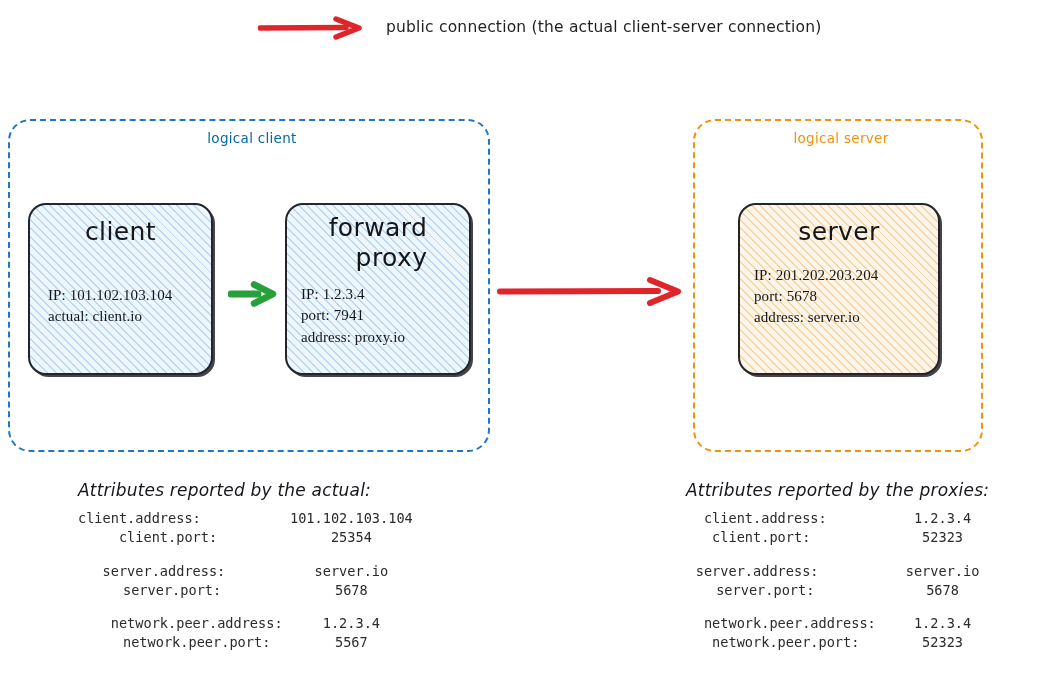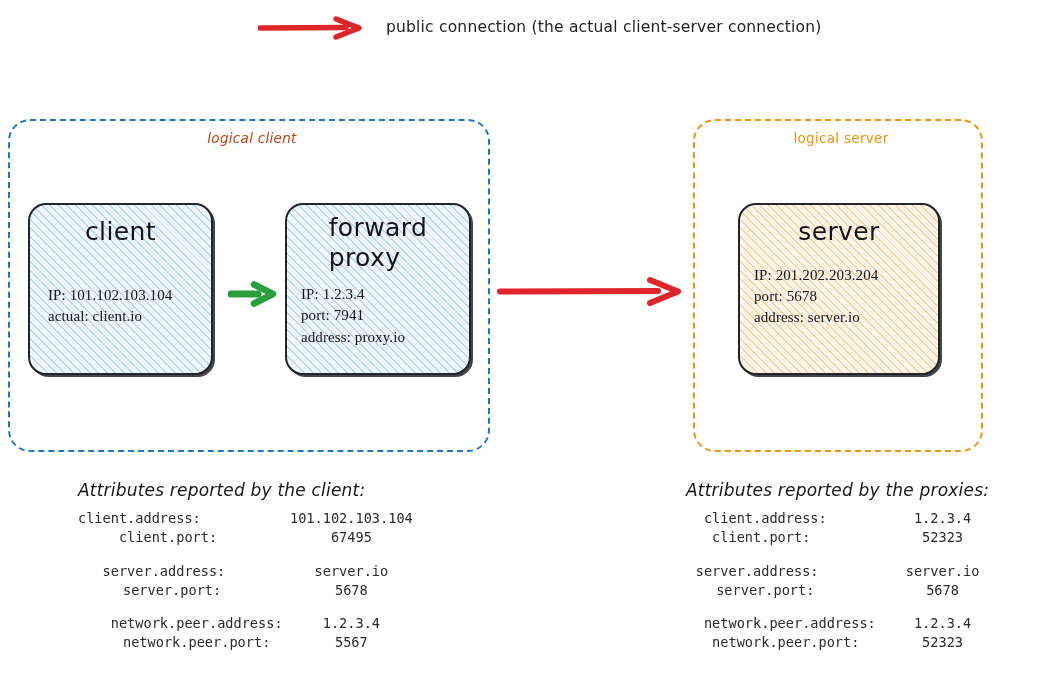--- a/index.html
+++ b/index.html
@@ -33,21 +33,21 @@
   .group-client { border-color: #1f77c4; }
   .group-server { border-color: #f0920a; }
   .group-label {
     position: absolute;
     font-family: "DejaVu Sans", sans-serif;
     font-size: 13.5px;
     white-space: nowrap;
     transform: translateX(-50%);
     letter-spacing: 0.3px;
   }
-  .group-label.client { color: #c2410c; font-style: italic; }
+  .group-label.client { color: #0369a1; }
   .group-label.server { color: #f0920a; }
 
   
   .node {
     position: absolute;
     border: 2px solid #23252a;
     border-radius: 18px;
     box-shadow: 2.5px 2.5px 0 -0.5px rgba(35,37,42,0.85);
     overflow: hidden;
   }
@@ -72,21 +72,21 @@
   .node-inner {
     position: relative;
     width: 100%; height: 100%;
     display: flex; flex-direction: column;
     align-items: center;
   }
   .node-title {
     font-family: "DejaVu Sans", sans-serif;
     font-size: 25px;
     color: #14161a;
-    text-align: left;
+    text-align: right;
     line-height: 1.18;
     letter-spacing: 0.4px;
     white-space: pre-line;
   }
   .node-attrs {
     font-family: Liberation Serif, serif;
     font-size: 15px;
     color: #14161a;
     line-height: 1.42;
     align-self: flex-start;
@@ -177,30 +177,30 @@
 address: server.io</div>
     </div>
   </div>
 
   <svg class="conn" style="left:496px; top:272px;" width="188" height="40" viewBox="0 0 188 40">
     <path d="M4 19.5 L162 19" stroke="#e0252a" stroke-width="6" stroke-linecap="round" fill="none"></path>
     <path d="M154 8 L182 19.5 L154 31" stroke="#e0252a" stroke-width="6" stroke-linecap="round" stroke-linejoin="round" fill="none"></path>
   </svg>
 
   <div class="attr-block left-tbl" style="left:78px; top:480px;">
-    <div class="attr-heading">Attributes reported by the client:</div>
+    <div class="attr-heading">Attributes reported by the actual:</div>
 
     <div class="attr-group">
       <div class="attr-row">
         <span class="attr-key">client.address:</span>
         <span class="attr-val">101.102.103.104</span>
       </div>
       <div class="attr-row">
         <span class="attr-key">client.port:</span>
-        <span class="attr-val">67495</span>
+        <span class="attr-val">25354</span>
       </div>
     </div>
 
     <div class="attr-group">
       <div class="attr-row">
         <span class="attr-key">server.address:</span>
         <span class="attr-val">server.io</span>
       </div>
       <div class="attr-row">
         <span class="attr-key">server.port:</span>

